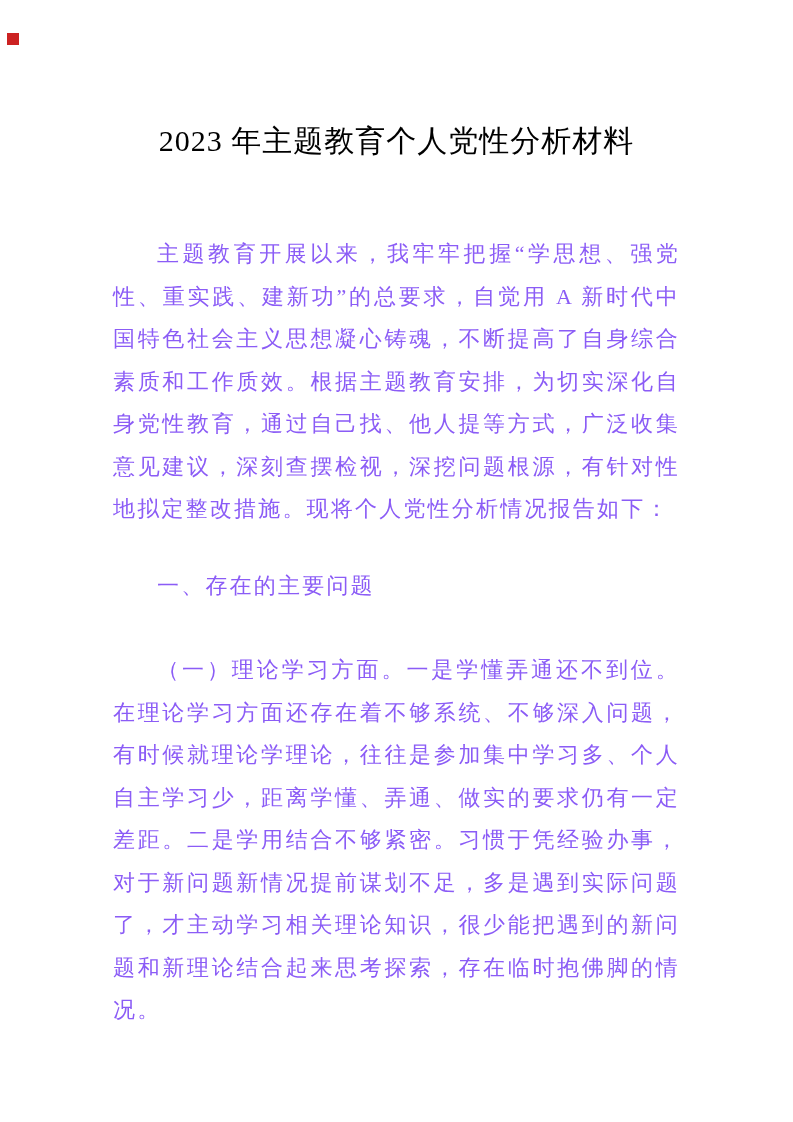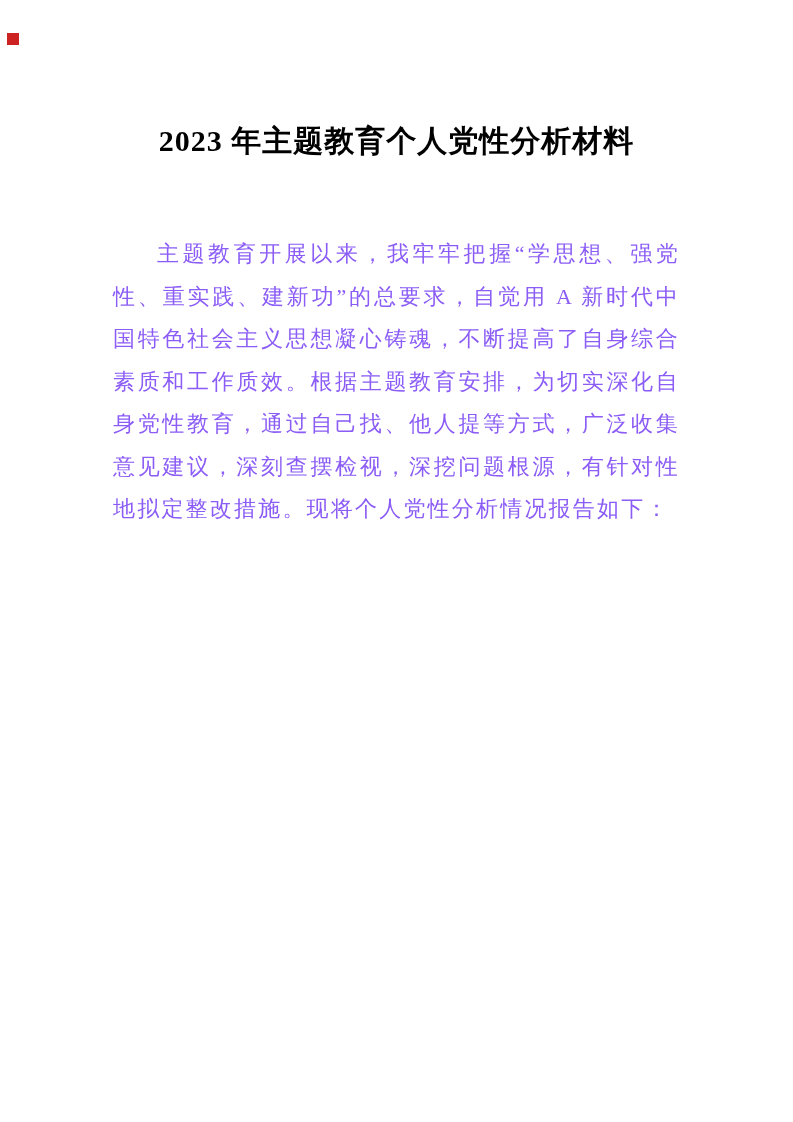--- a/index.html
+++ b/index.html
@@ -22,21 +22,21 @@
     width: 12px;
     height: 12px;
     background: #cc2222;
   }
   .doc-title {
     margin: 0;
     padding-top: 123px;
     text-align: center;
     font-size: 30px;
     line-height: 36px;
-    font-weight: bold;
+    font-weight: normal;
     color: #000000;
     letter-spacing: 1px;
   }
   .content {
     width: 567px;
     margin: 0 113px;
   }
   .para {
     margin: 0;
     font-size: 22px;
@@ -56,17 +56,19 @@
 <div class="page">
 
   <div class="red-marker"></div>
 
   <h1 class="doc-title">2023 年主题教育个人党性分析材料</h1>
 
   <div class="content">
 
     <p class="para para-intro">主题教育开展以来，我牢牢把握“学思想、强党性、重实践、建新功”的总要求，自觉用 A 新时代中国特色社会主义思想凝心铸魂，不断提高了自身综合素质和工作质效。根据主题教育安排，为切实深化自身党性教育，通过自己找、他人提等方式，广泛收集意见建议，深刻查摆检视，深挖问题根源，有针对性地拟定整改措施。现将个人党性分析情况报告如下：</p>
 
+    <p class="para section-head">一、存在的主要问题</p>
 
+    <p class="para para-section">（一）理论学习方面。一是学懂弄通还不到位。在理论学习方面还存在着不够系统、不够深入问题，有时候就理论学理论，往往是参加集中学习多、个人自主学习少，距离学懂、弄通、做实的要求仍有一定差距。二是学用结合不够紧密。习惯于凭经验办事，对于新问题新情况提前谋划不足，多是遇到实际问题了，才主动学习相关理论知识，很少能把遇到的新问题和新理论结合起来思考探索，存在临时抱佛脚的情况。</p>
 
   </div>
 
 </div>
 
 </body></html>

